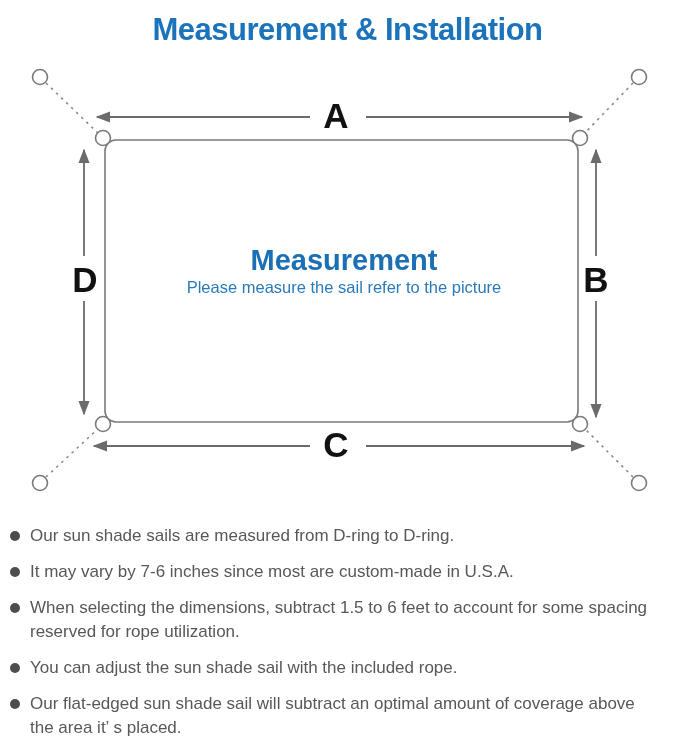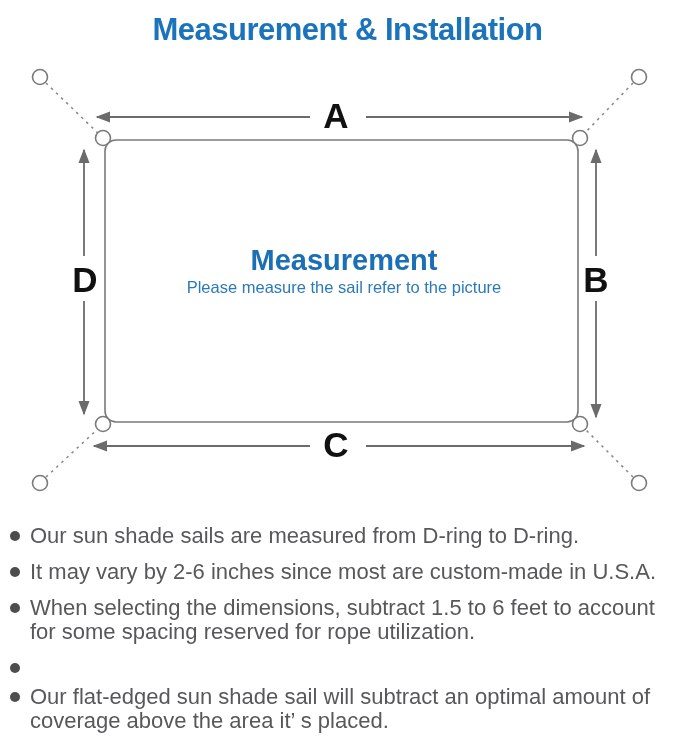--- a/index.html
+++ b/index.html
@@ -48,21 +48,21 @@
   }
   .bullet-dot {
     flex: 0 0 auto;
     width: 10px;
     height: 10px;
     border-radius: 50%;
     background: #4d4d4d;
     margin: 7px 10px 0 2px;
   }
   .note-text {
-    font-size: 22px;
+    font-size: 17px;
     line-height: 24px;
     color: #57585a;
   }
 </style>
 </head>
 <body>
 
 <div class="canvas">
 
   <h1 class="page-title">Measurement &amp; Installation</h1>
@@ -111,28 +111,29 @@
     <text x="344" y="293" text-anchor="middle" font-size="16.5" fill="#2b7ab8">Please measure the sail refer to the picture</text>
   </svg>
 
   <div class="notes">
     <div class="note-item">
       <span class="bullet-dot"></span>
       <span class="note-text">Our sun shade sails are measured from D-ring to D-ring.</span>
     </div>
     <div class="note-item">
       <span class="bullet-dot"></span>
-      <span class="note-text">It may vary by 2-6 inches since most are custom-made in U.S.A.</span>
+      <span class="note-text">It may vary by 7-6 inches since most are custom-made in U.S.A.</span>
     </div>
     <div class="note-item">
       <span class="bullet-dot"></span>
       <span class="note-text">When selecting the dimensions, subtract 1.5 to 6 feet to account for some spacing reserved for rope utilization.</span>
     </div>
     <div class="note-item">
       <span class="bullet-dot"></span>
+      <span class="note-text">You can adjust the sun shade sail with the included rope.</span>
     </div>
     <div class="note-item">
       <span class="bullet-dot"></span>
       <span class="note-text">Our flat-edged sun shade sail will subtract an optimal amount of coverage above the area it’ s placed.</span>
     </div>
   </div>
 
 </div>
 
 </body></html>

